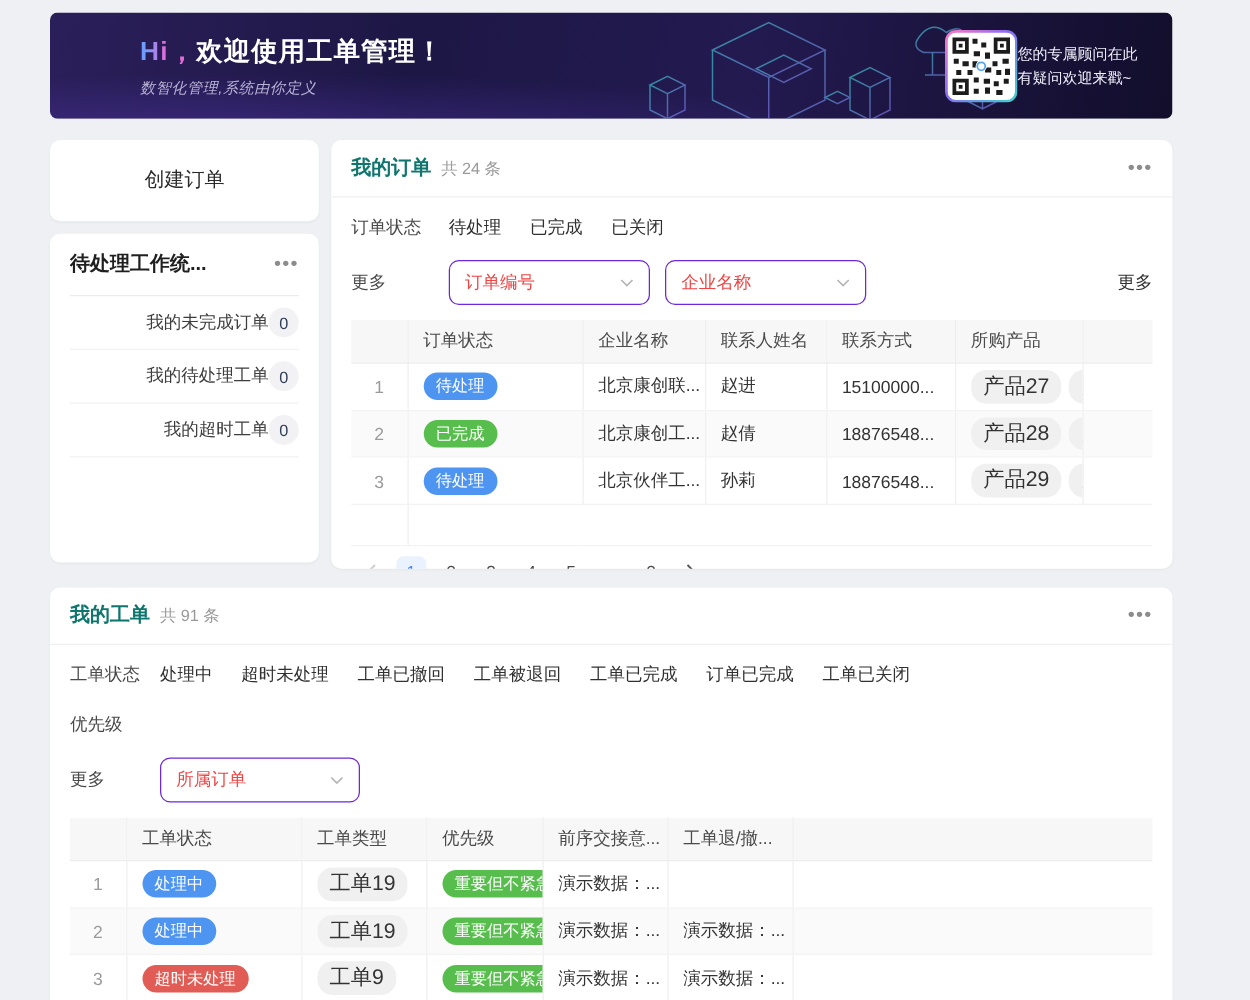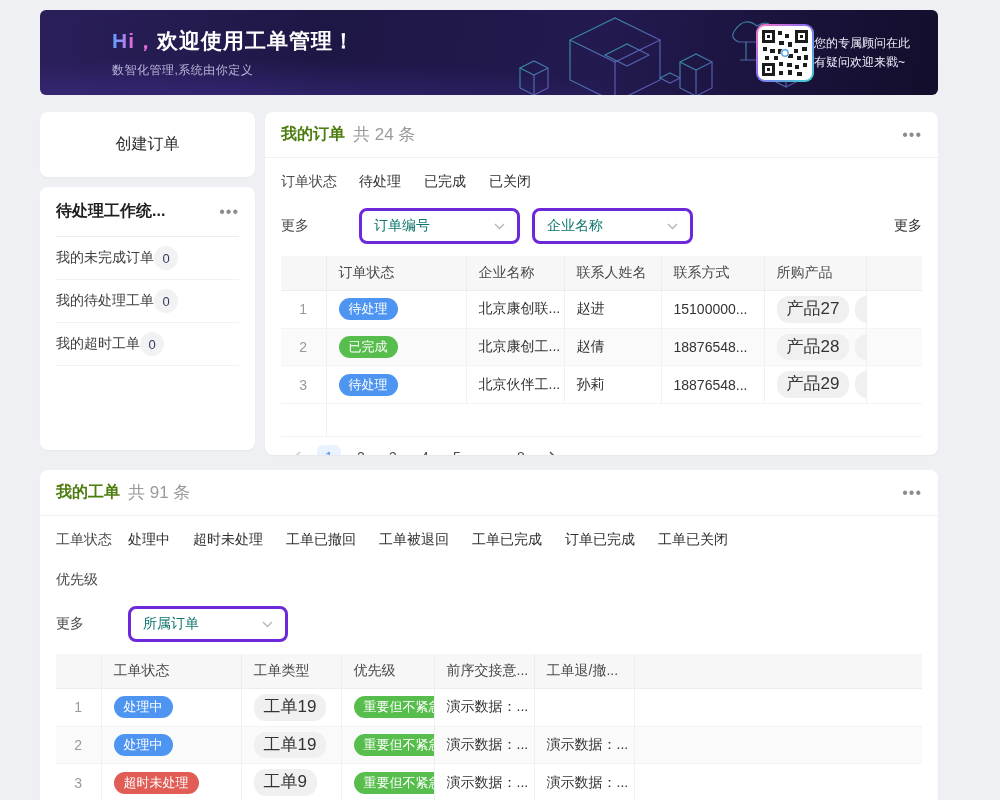--- a/index.html
+++ b/index.html
@@ -10,60 +10,60 @@
   
   .banner { position:absolute; left:40px; top:10px; width:898px; height:85px; border-radius:6px;
     background: radial-gradient(120% 140% at 18% 120%, rgba(90,60,190,.45) 0%, rgba(90,60,190,0) 45%),
                 linear-gradient(100deg,#2b1f5a 0%, #1d1745 32%, #231a50 62%, #120e2b 100%);
     display:flex; align-items:center; overflow:hidden; }
   .banner-art { position:absolute; left:470px; top:0; height:85px; opacity:.85; pointer-events:none; }
   .banner-text { position:relative; padding-left:72px; z-index:2; }
   .banner-title { font-size:21px; font-weight:bold; color:#ffffff; letter-spacing:1px; }
   .banner-title .hi { background:linear-gradient(90deg,#6f9bff 20%,#e46ad8 90%); -webkit-background-clip:text; background-clip:text; color:transparent; }
   .banner-title .comma { color:#e46ad8; }
-  .banner-sub { margin-top:7px; font-size:12px; color:#b9b3d6; letter-spacing:.5px; }
+  .banner-sub { margin-top:7px; font-size:12px; color:#b9b3d6; letter-spacing:.5px;font-style:italic; }
   .banner-right { position:absolute; right:28px; top:0; height:85px; display:flex; align-items:center; z-index:2; }
   .qr { width:58px; height:58px; border-radius:9px; border:2px solid transparent;
     background: linear-gradient(#fff,#fff) padding-box, linear-gradient(135deg,#ff7ac2 0%,#8a6cf0 45%,#3ad6cf 100%) border-box;
     display:flex; align-items:center; justify-content:center; }
   .qr-caption { font-size:12px; color:#f0eefb; line-height:19px; white-space:nowrap; }
 
   
   .card,.panel { background:#fff; border-radius:8px; box-shadow:0 1px 2px rgba(20,30,60,.04); }
   .create-card { position:absolute; left:40px; top:112px; width:215px; height:65px;
     display:flex; align-items:center; justify-content:center; font-size:16px; color:#2b2b2b; cursor:pointer; }
   .stats-card { position:absolute; left:40px; top:187px; width:215px; height:263px; padding:0 16px; }
   .stats-head { height:50px; display:flex; align-items:center; border-bottom:1px solid #ececec; }
   .stats-title { font-size:16px; font-weight:bold; color:#1f1f1f; overflow:hidden; white-space:nowrap; }
-  .stats-item { height:43px; display:flex; align-items:center; justify-content:flex-start;
+  .stats-item { height:43px; display:flex; align-items:center; justify-content:flex-end;
     border-bottom:1px solid #f2f2f2; font-size:14px; color:#3d3d3d; cursor:pointer; }
   .count-bubble { min-width:24px; height:24px; border-radius:12px; background:#f2f2f4; color:#2e3c57;
     display:flex; align-items:center; justify-content:center; font-size:13px; }
 
   .ellipsis-icon { margin-left:auto; color:#8c8c8c; font-size:16px; letter-spacing:1px; cursor:pointer; line-height:1; }
 
   .panel-head { height:46px; display:flex; align-items:center; padding:0 16px; border-bottom:1px solid #f0f0f0; }
-  .panel-title { font-size:16px; font-weight:bold; color:#4d7c0f; }
-  .panel-count { margin-left:8px; font-size:17px; color:#9a9a9a; }
+  .panel-title { font-size:16px; font-weight:bold; color:#0f766e; }
+  .panel-count { margin-left:8px; font-size:13px; color:#9a9a9a; }
   .panel-body { padding:10px 16px 0 16px; }
 
   .orders-panel { position:absolute; left:265px; top:112px; width:673px; height:343px; overflow:hidden; }
   .tickets-panel { position:absolute; left:40px; top:470px; width:898px; height:400px; overflow:hidden; }
 
   
   .filter-row { display:flex; align-items:center; font-size:14px; color:#303030; height:28px; }
   .filter-row + .filter-row { margin-top:12px; }
   .f-label { flex:0 0 78px; color:#4a4a4a; }
   .tickets-panel .f-label { flex:0 0 72px; }
   .f-opts { display:flex; column-gap:23px; }
   .f-opt { cursor:pointer; white-space:nowrap; }
   .selects-row { height:36px; }
-  .select { height:36px; width:161px; border:3px solid #6d28d9; border-radius:8px; background:#fff;
+  .select { height:36px; width:161px; border:1px solid #6d28d9; border-radius:8px; background:#fff;
     display:flex; align-items:center; justify-content:space-between; padding:0 12px; margin-right:12px;
-    font-size:14px; color:#0f766e; cursor:pointer; }
+    font-size:14px; color:#ef4444; cursor:pointer; }
   .more-link { margin-left:auto; color:#303030; cursor:pointer; }
 
   
   table { border-collapse:collapse; width:100%; margin-top:12px; table-layout:fixed; }
   th { background:#f7f7f8; font-weight:normal; color:#4a4a4a; text-align:left; font-size:14px;
     padding:8px 12px; border-right:1px solid #ededee; border-bottom:1px solid #ededee; white-space:nowrap; overflow:hidden; }
   th:last-child, td:last-child { border-right:none; }
   td { padding:5px 12px; border-right:1px solid #f0f0f0; border-bottom:1px solid #f3f3f3;
     font-size:14px; color:#333; white-space:nowrap; overflow:hidden; height:33px; }
   tbody tr:nth-child(even) td { background:#fafafa; }

